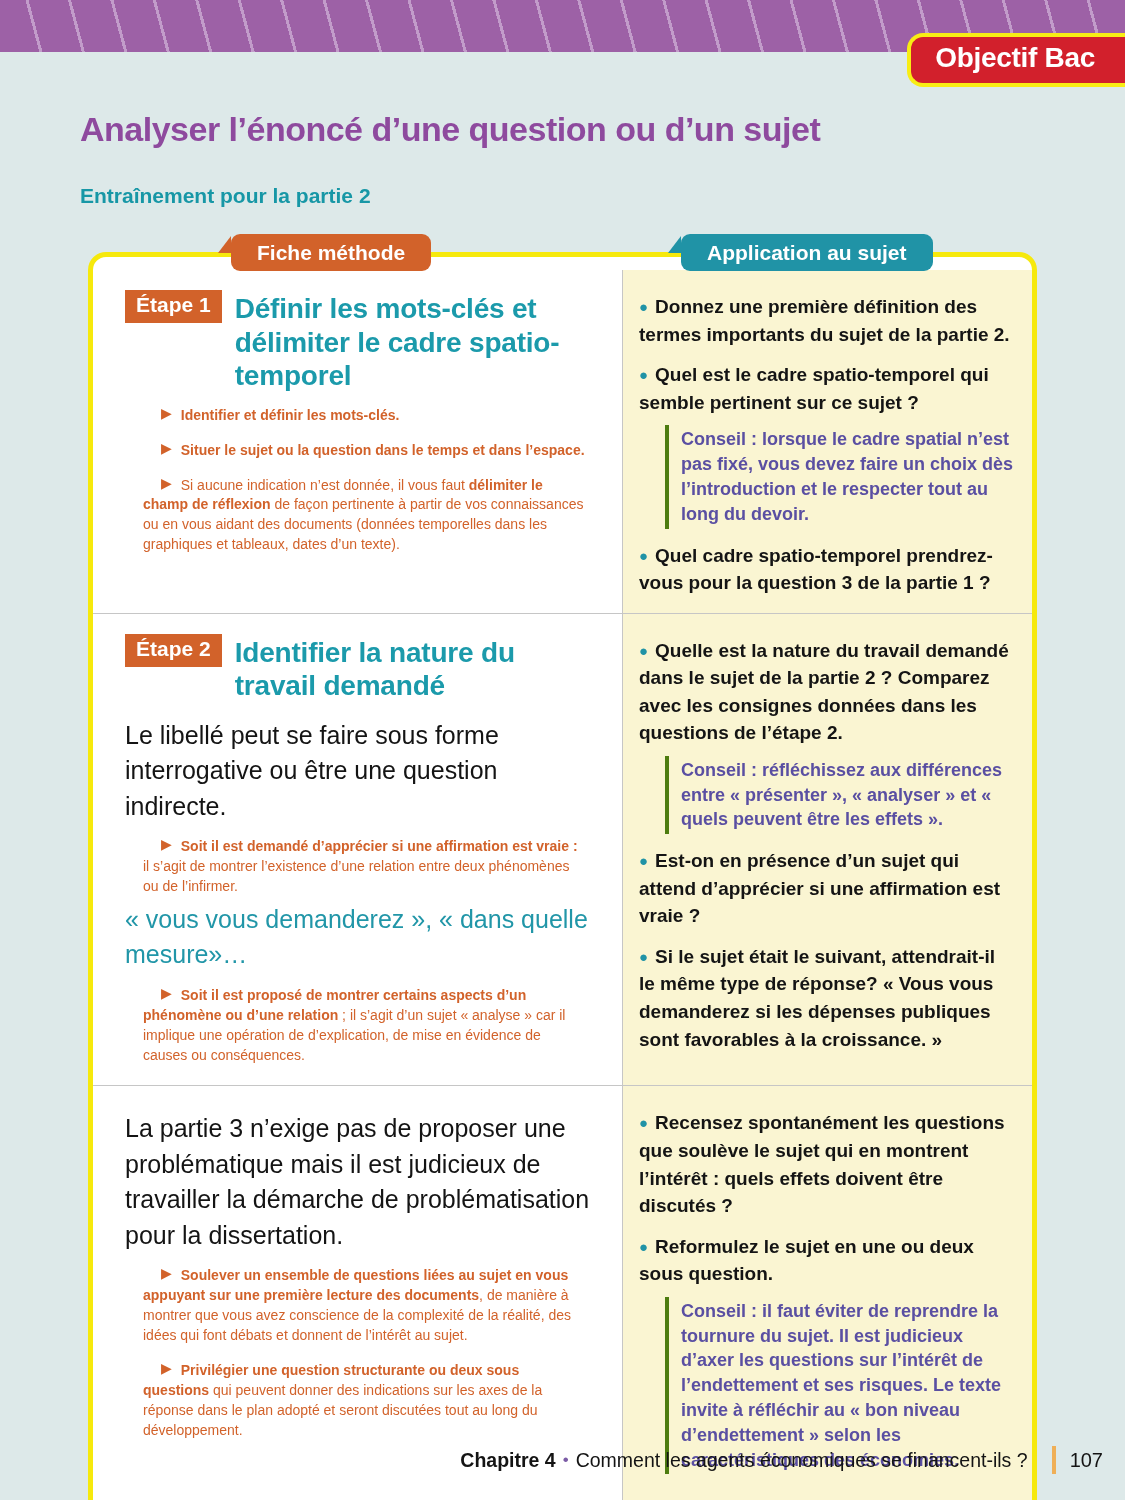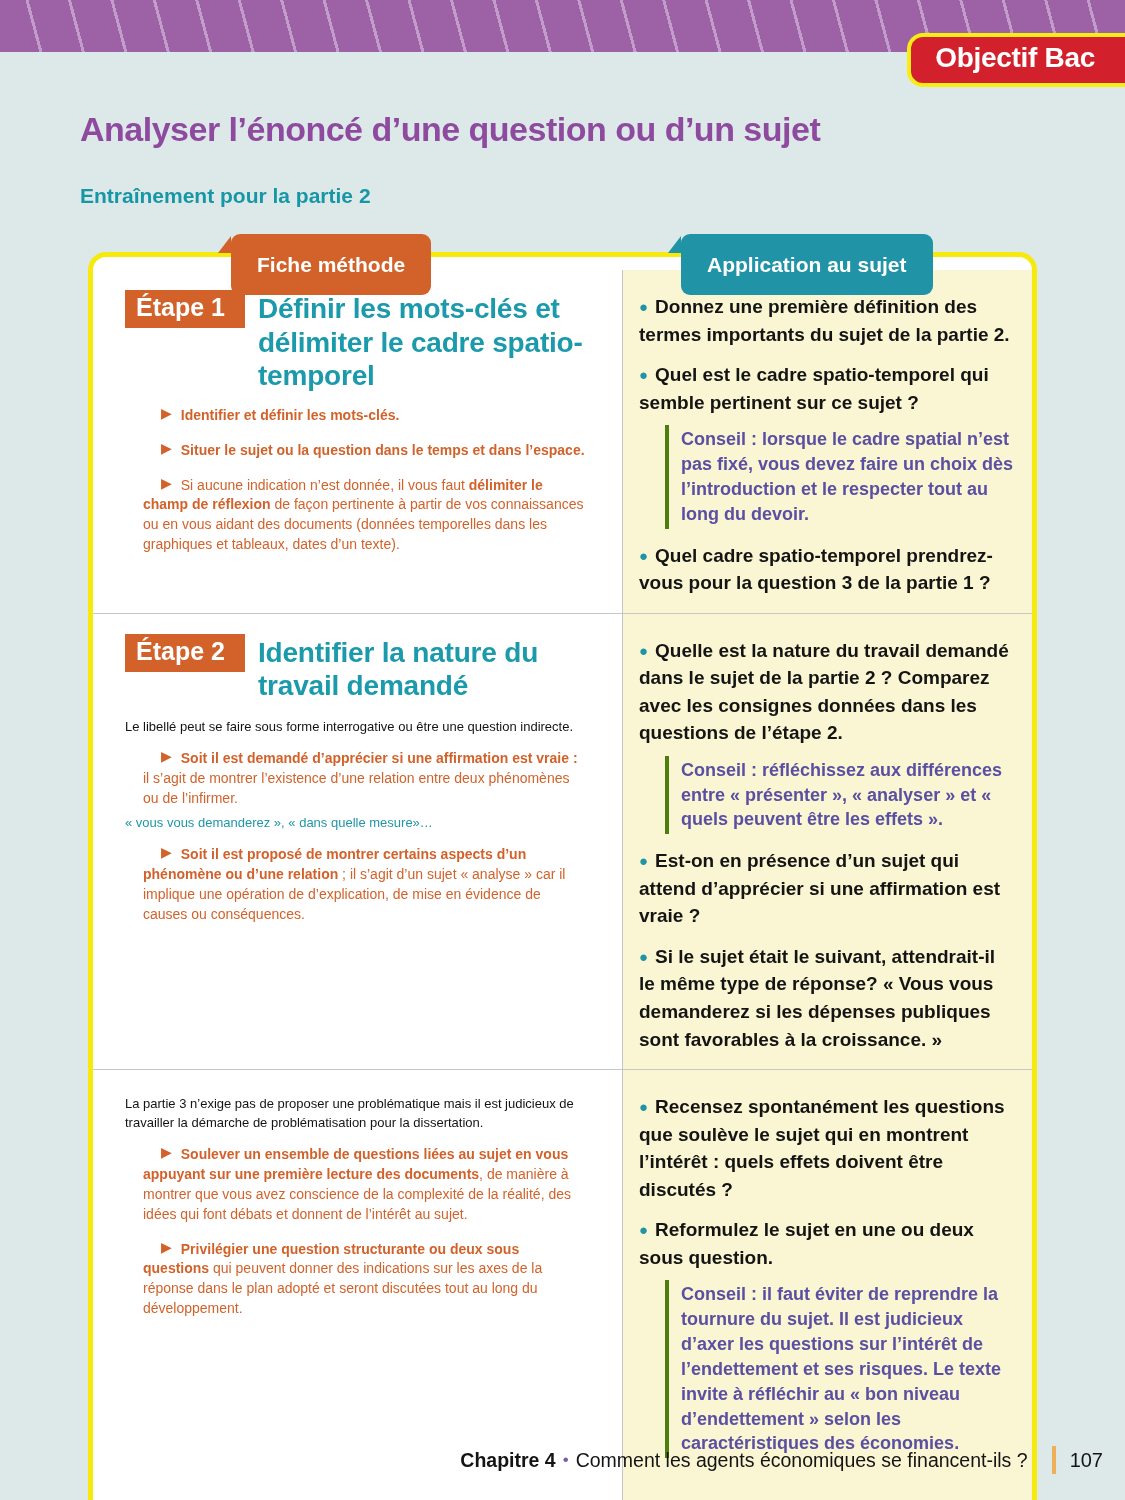--- a/index.html
+++ b/index.html
@@ -17,46 +17,46 @@
 
   .title{position:absolute;top:110px;left:80px;color:#8e4a9e;font-size:34px;
     font-weight:bold;letter-spacing:-0.5px;margin:0;}
   .subtitle{position:absolute;top:184px;left:80px;color:#1797a6;font-size:21px;
     font-weight:bold;margin:0;}
 
   
   .board{position:absolute;top:252px;left:88px;width:949px;box-sizing:border-box;
     border:5px solid #f6e90c;border-radius:18px;background:#fff;padding:13px 0 26px 0;}
 
-  .tab{position:absolute;top:-23px;height:37px;line-height:37px;padding:12px 26px;
+  .tab{position:absolute;top:-23px;height:37px;line-height:37px;padding:0 26px;
     border-radius:9px;color:#fff;font-size:21px;font-weight:bold;z-index:2;text-align:right;}
   .tab::before{content:"";position:absolute;left:-13px;top:2px;width:0;height:0;
     border-bottom:17px solid transparent;border-left:13px solid transparent;}
   .tab-left{left:138px;background:#d2622a;}
   .tab-left::before{border-bottom-color:#d2622a;}
   .tab-right{left:588px;background:#2093a6;}
   .tab-right::before{border-bottom-color:#2093a6;}
 
   .steps-grid{display:grid;grid-template-columns:530px 1fr;}
   .cell{box-sizing:border-box;}
   .left-cell{padding:10px 26px 18px 32px;border-right:1px solid #c6c6c6;background:#fff;}
   .right-cell{background:#faf5d2;padding:10px 16px 16px 16px;}
   .row-2{border-top:1px solid #c6c6c6;}
   .row-3{border-top:1px solid #c6c6c6;}
   .left-cell.row-1,.right-cell.row-1{min-height:259px;}
   .left-cell.row-2,.right-cell.row-2{min-height:425px;}
   .left-cell.row-3,.right-cell.row-3{min-height:448px;}
 
   .step-head{display:flex;gap:13px;margin:10px 0 6px 0;align-items:flex-start;}
-  .step-label{background:#d2622a;color:#fff;font-weight:bold;font-size:25px;
-    padding:3px 20px 6px 11px;white-space:nowrap;flex:none;}
+  .step-label{background:#d2622a;color:#fff;font-weight:bold;font-size:21px;
+    padding:3px 11px 6px 11px;white-space:nowrap;flex:none;}
   .step-heading{color:#1b9aab;font-weight:bold;font-size:28px;line-height:1.2;
     letter-spacing:-0.2px;padding-top:2px;}
 
-  .method-para{margin:15px 0 0 0;font-size:13px;line-height:1.42;color:#141414;}
+  .method-para{margin:15px 0 0 0;font-size:25px;line-height:1.42;color:#141414;}
   .method-para.quote{margin-top:3px;color:#2196a8;}
   .run-b{font-weight:bold;}
   .run-q{color:#2196a8;}
   .arrow{color:#d2622a;font-size:14px;margin-right:9px;position:relative;top:-2px;padding-left:18px;}
 
   .app-q{margin:13px 0 0 0;font-size:19px;font-weight:bold;line-height:1.45;color:#141414;}
   .bullet{color:#2093a6;margin-right:7px;font-size:15px;position:relative;top:-1px;}
   .conseil{margin:9px 0 4px 26px;border-left:4px solid #4d7c0f;padding:2px 0 2px 12px;
     color:#5a4fa2;font-weight:bold;font-size:18px;line-height:1.38;}
 

